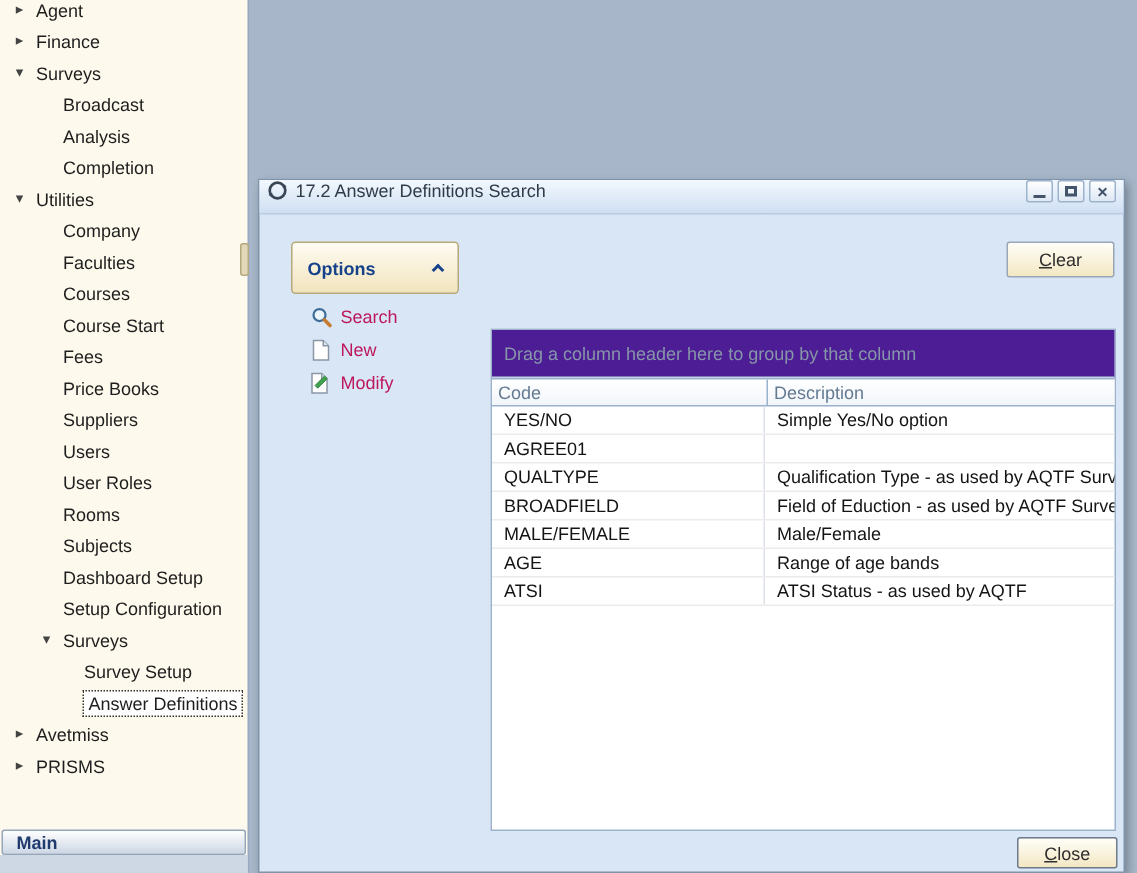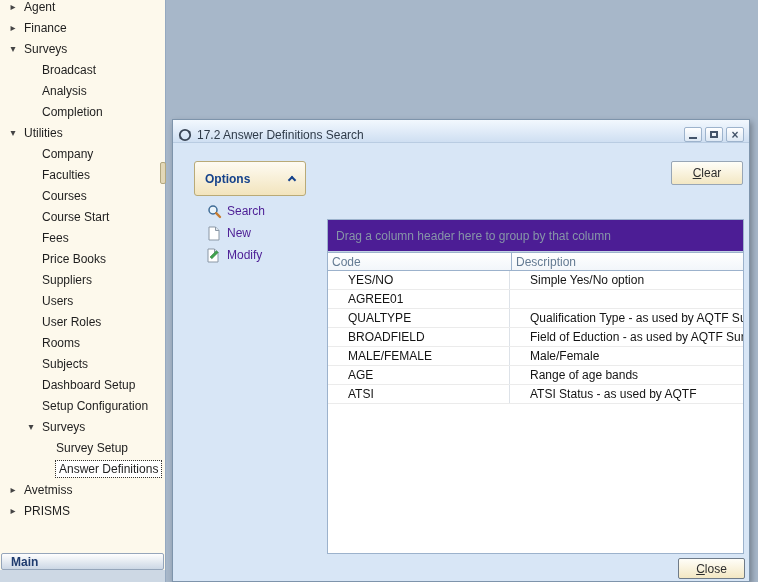--- a/index.html
+++ b/index.html
@@ -43,21 +43,21 @@
   
   .dialog {
     position:absolute; left:172px; top:119px; width:578px; height:463px;
     background:#d8e6f6; border:1px solid #7e94ab;
     box-shadow:2px 3px 6px rgba(0,0,0,.3);
   }
   .titlebar {
     position:absolute; left:0; right:0; top:0; height:23px;
     background:linear-gradient(#f2f8fe,#cfdff2);
     border-bottom:1px solid #b9cce2;
-    display:flex; align-items:flex-end; padding:0 5px; color:#2f3b49;
+    display:flex; align-items:flex-start; padding:0 5px; color:#2f3b49;
   }
   .titlebar .ttl { margin-left:5px; flex:1; }
   .winbtn {
     width:18px; height:15px; margin-left:3px;
     border:1px solid #9db3cc; border-radius:2px;
     background:linear-gradient(#ffffff,#dde8f4);
     display:flex; align-items:center; justify-content:center;
     color:#44546a; cursor:default;
   }
   .min-glyph { width:8px; height:2px; background:#44546a; margin-top:6px; }
@@ -85,21 +85,21 @@
   .clear-btn {
     position:absolute; right:6px; top:41px; width:72px; height:24px;
     border:1px solid #98a6b6; border-radius:2px;
   }
   .close-btn {
     position:absolute; right:4px; bottom:2px; width:67px; height:21px;
     border:1px solid #6f7b89; border-radius:2px;
   }
 
   .actions { position:absolute; left:32px; top:80px; }
-  .action { height:22px; display:flex; align-items:center; cursor:default; color:#4c1d95; }
+  .action { height:22px; display:flex; align-items:center; cursor:default; color:#be185d; }
   .action .ic { width:18px; display:flex; justify-content:center; }
   .action .alabel { margin-left:4px; }
 
   
   .grid {
     position:absolute; left:154px; right:5px; top:99px; height:335px;
     background:#ffffff; border:1px solid #9cb2cc;
   }
   .group-bar {
     height:32px; background:#4c1d95; border-bottom:1px solid #c2d2e4;
@@ -107,21 +107,21 @@
   }
   .hdr-row {
     height:19px; display:flex; background:linear-gradient(#ffffff,#f2f6fa);
     border-top:1px solid #9cb2cc; border-bottom:1px solid #9cb2cc;
     color:#647b93;
   }
   .hdr-cell { padding:1px 4px; line-height:16px; cursor:default; }
   .hdr-cell.c0 { width:184px; border-right:1px solid #9cb2cc; }
   .hdr-cell.c1 { flex:1; }
   .grid-row { height:19px; display:flex; border-bottom:1px solid #ebebeb; color:#141414; cursor:default; }
-  .cell { padding:1px 20px; line-height:16px; overflow:hidden; white-space:nowrap; }
+  .cell { padding:1px 8px; line-height:16px; overflow:hidden; white-space:nowrap; }
   .cell.c0 { width:182px; border-right:1px solid #dde2e8; }
   .cell.c1 { flex:1; }
 </style>
 </head>
 <body>
 
 <div id="stage">
 
   <div class="sidebar">
     <div class="tree">

